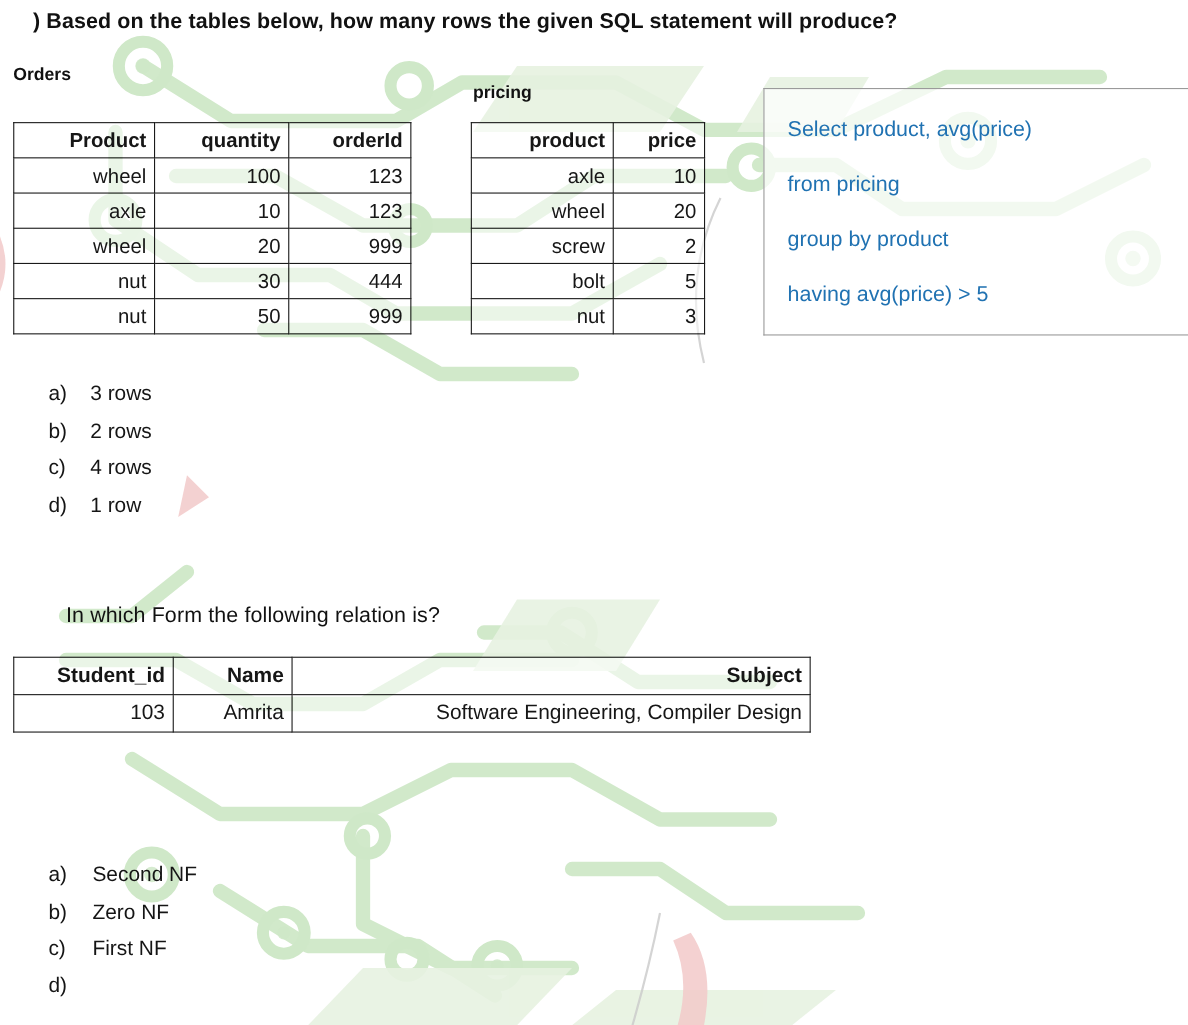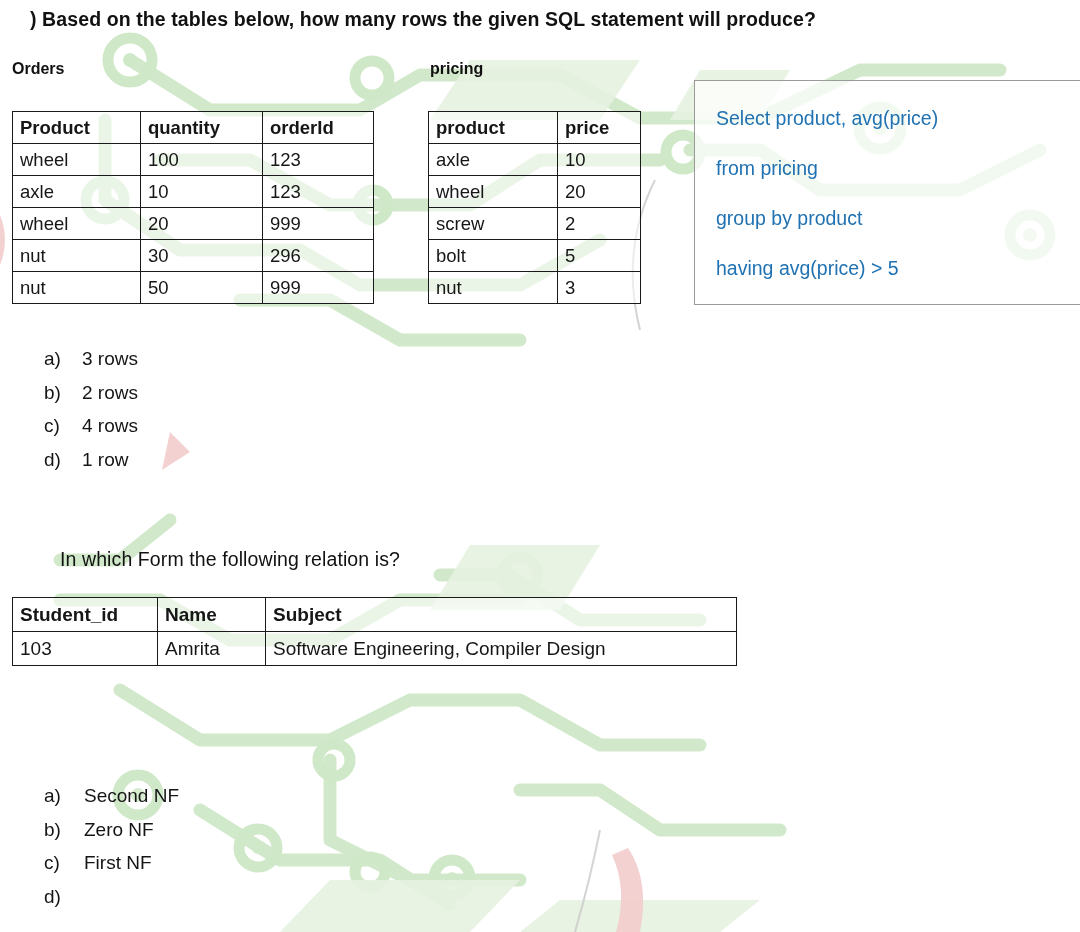--- a/index.html
+++ b/index.html
@@ -39,21 +39,21 @@
     position:absolute;
     border-collapse:collapse;
     background:transparent;
     table-layout:fixed;
   }
   table.grid td,table.grid th{
     border:1.6px solid #1a1a1a;
     font-size:18.5px;
     font-weight:400;
     color:#161616;
-    text-align:left;
+    text-align:right;
     padding:1px 7px;
     height:29px;
     line-height:29px;
     background:rgba(255,255,255,.55);
     white-space:nowrap;
     overflow:hidden;
   }
   table.grid th{font-weight:700;}
 
   
@@ -205,31 +205,31 @@
         <td>123</td>
       </tr>
       <tr>
         <td>wheel</td>
         <td>20</td>
         <td>999</td>
       </tr>
       <tr>
         <td>nut</td>
         <td>30</td>
-        <td>296</td>
+        <td>444</td>
       </tr>
       <tr>
         <td>nut</td>
         <td>50</td>
         <td>999</td>
       </tr>
     </tbody>
   </table>
 
-  <div class="tbl-title" style="left:430px;top:60px;">pricing</div>
+  <div class="tbl-title" style="left:430px;top:76px;">pricing</div>
 
   <table class="grid" id="pricing-table">
     <colgroup>
         <col class="c0">
         <col class="c1">
       </colgroup>
     <thead>
       <tr>
         <th>product</th>
         <th>price</th>

